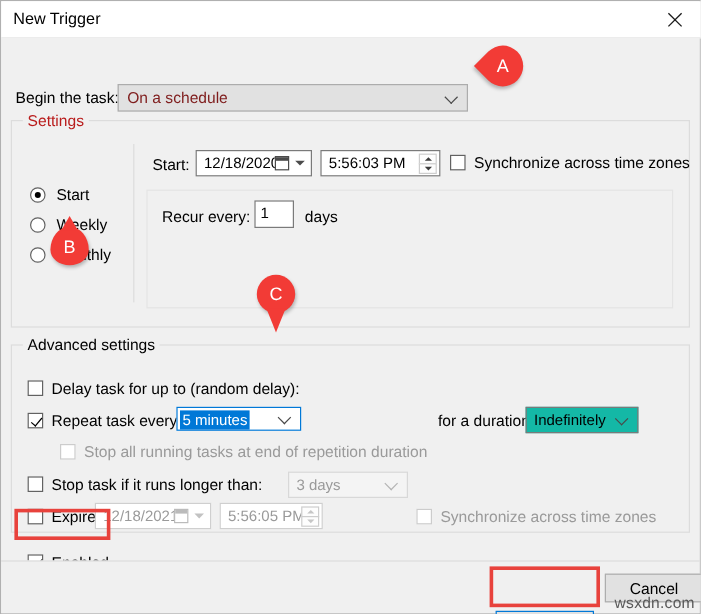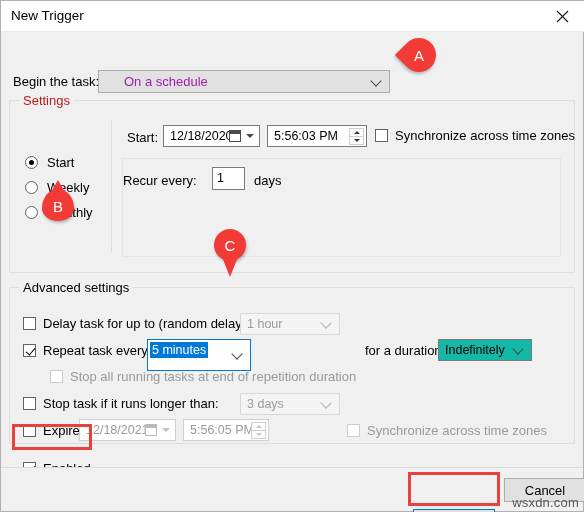--- a/index.html
+++ b/index.html
@@ -53,21 +53,21 @@
   
   #begin-label { position: absolute; left: 12px; top: 42px; }
   #begin-combo {
     position: absolute; left: 97px; top: 38px;
     width: 292px; height: 23px;
     background: #e1e1e1;
     border: 1px solid #acacac;
   }
   #begin-combo .cv {
     position: absolute; left: 7px; top: 3px;
-    font-size: 13px; color: #a21caf; margin-left: 18px;
+    font-size: 13px; color: #7f1d1d;
   }
   .chev {
     position: absolute; right: 8px; top: 50%;
     width: 9px; height: 9px;
     margin-top: -5px;
   }
   .chev::before {
     content: "";
     position: absolute; left: 0; top: 0;
     width: 7px; height: 7px;
@@ -202,21 +202,21 @@
 
   #sync-top-cb { left: 374px; top: 97px; }
   #sync-top-label { position: absolute; left: 394px; top: 96px; }
 
   
   #recur-panel {
     position: absolute; left: 121px; top: 126px;
     width: 439px; height: 99px;
     border: 1px solid #e4e4e4;
   }
-  #recur-label { position: absolute; left: 122px; top: 141px; text-align: right; }
+  #recur-label { position: absolute; left: 134px; top: 141px; text-align: right; }
   #recur-field {
     position: absolute; left: 211px; top: 135px;
     width: 33px; height: 23px;
     background: #fff; border: 1px solid #7a7a7a;
   }
   #recur-field .fv { position: absolute; left: 4px; top: 3px; font-size: 12.5px; }
   #days-label { position: absolute; left: 253px; top: 141px; }
 
   
   #adv-group {
@@ -236,21 +236,21 @@
     position: absolute; left: 239px; top: 281px;
     width: 100px; height: 22px;
     background: #f4f4f4; border: 1px solid #d8d8d8;
   }
   #delay-combo .cv { position: absolute; left: 6px; top: 3px; font-size: 12.5px; color: #9a9a9a; }
 
   #repeat-cb { left: 22px; top: 312px; }
   #repeat-label { position: absolute; left: 42px; top: 311px; }
   #repeat-combo {
     position: absolute; left: 146px; top: 307px;
-    width: 104px; height: 32px;
+    width: 104px; height: 20px;
     background: #ffffff;
     border: 1.5px solid #0078d7;
   }
   #repeat-sel {
     position: absolute; left: 2px; top: 2px;
     background: #0078d7; color: #ffffff;
     font-size: 12.5px;
     padding: 1px 2px;
   }
 
@@ -447,24 +447,20 @@
     <div id="recur-field">
       <span class="fv">1</span>
     </div>
     <div id="days-label" class="lbl">days</div>
 
     <div id="adv-group"></div>
     <div id="adv-legend">Advanced settings</div>
 
     <span id="delay-cb" class="cb"></span>
     <div id="delay-label" class="lbl">Delay task for up to (random delay):</div>
-    <div id="delay-combo">
-      <span class="cv">1 hour</span>
-      <span class="chev dim"></span>
-    </div>
 
     <span id="repeat-cb" class="cb checked"></span>
     <div id="repeat-label" class="lbl">Repeat task every:</div>
     <div id="repeat-combo">
       <span id="repeat-sel">5 minutes</span>
       <span class="chev"></span>
     </div>
 
     <div id="duration-label" class="lbl">for a duration of:</div>
     <div id="duration-combo">

